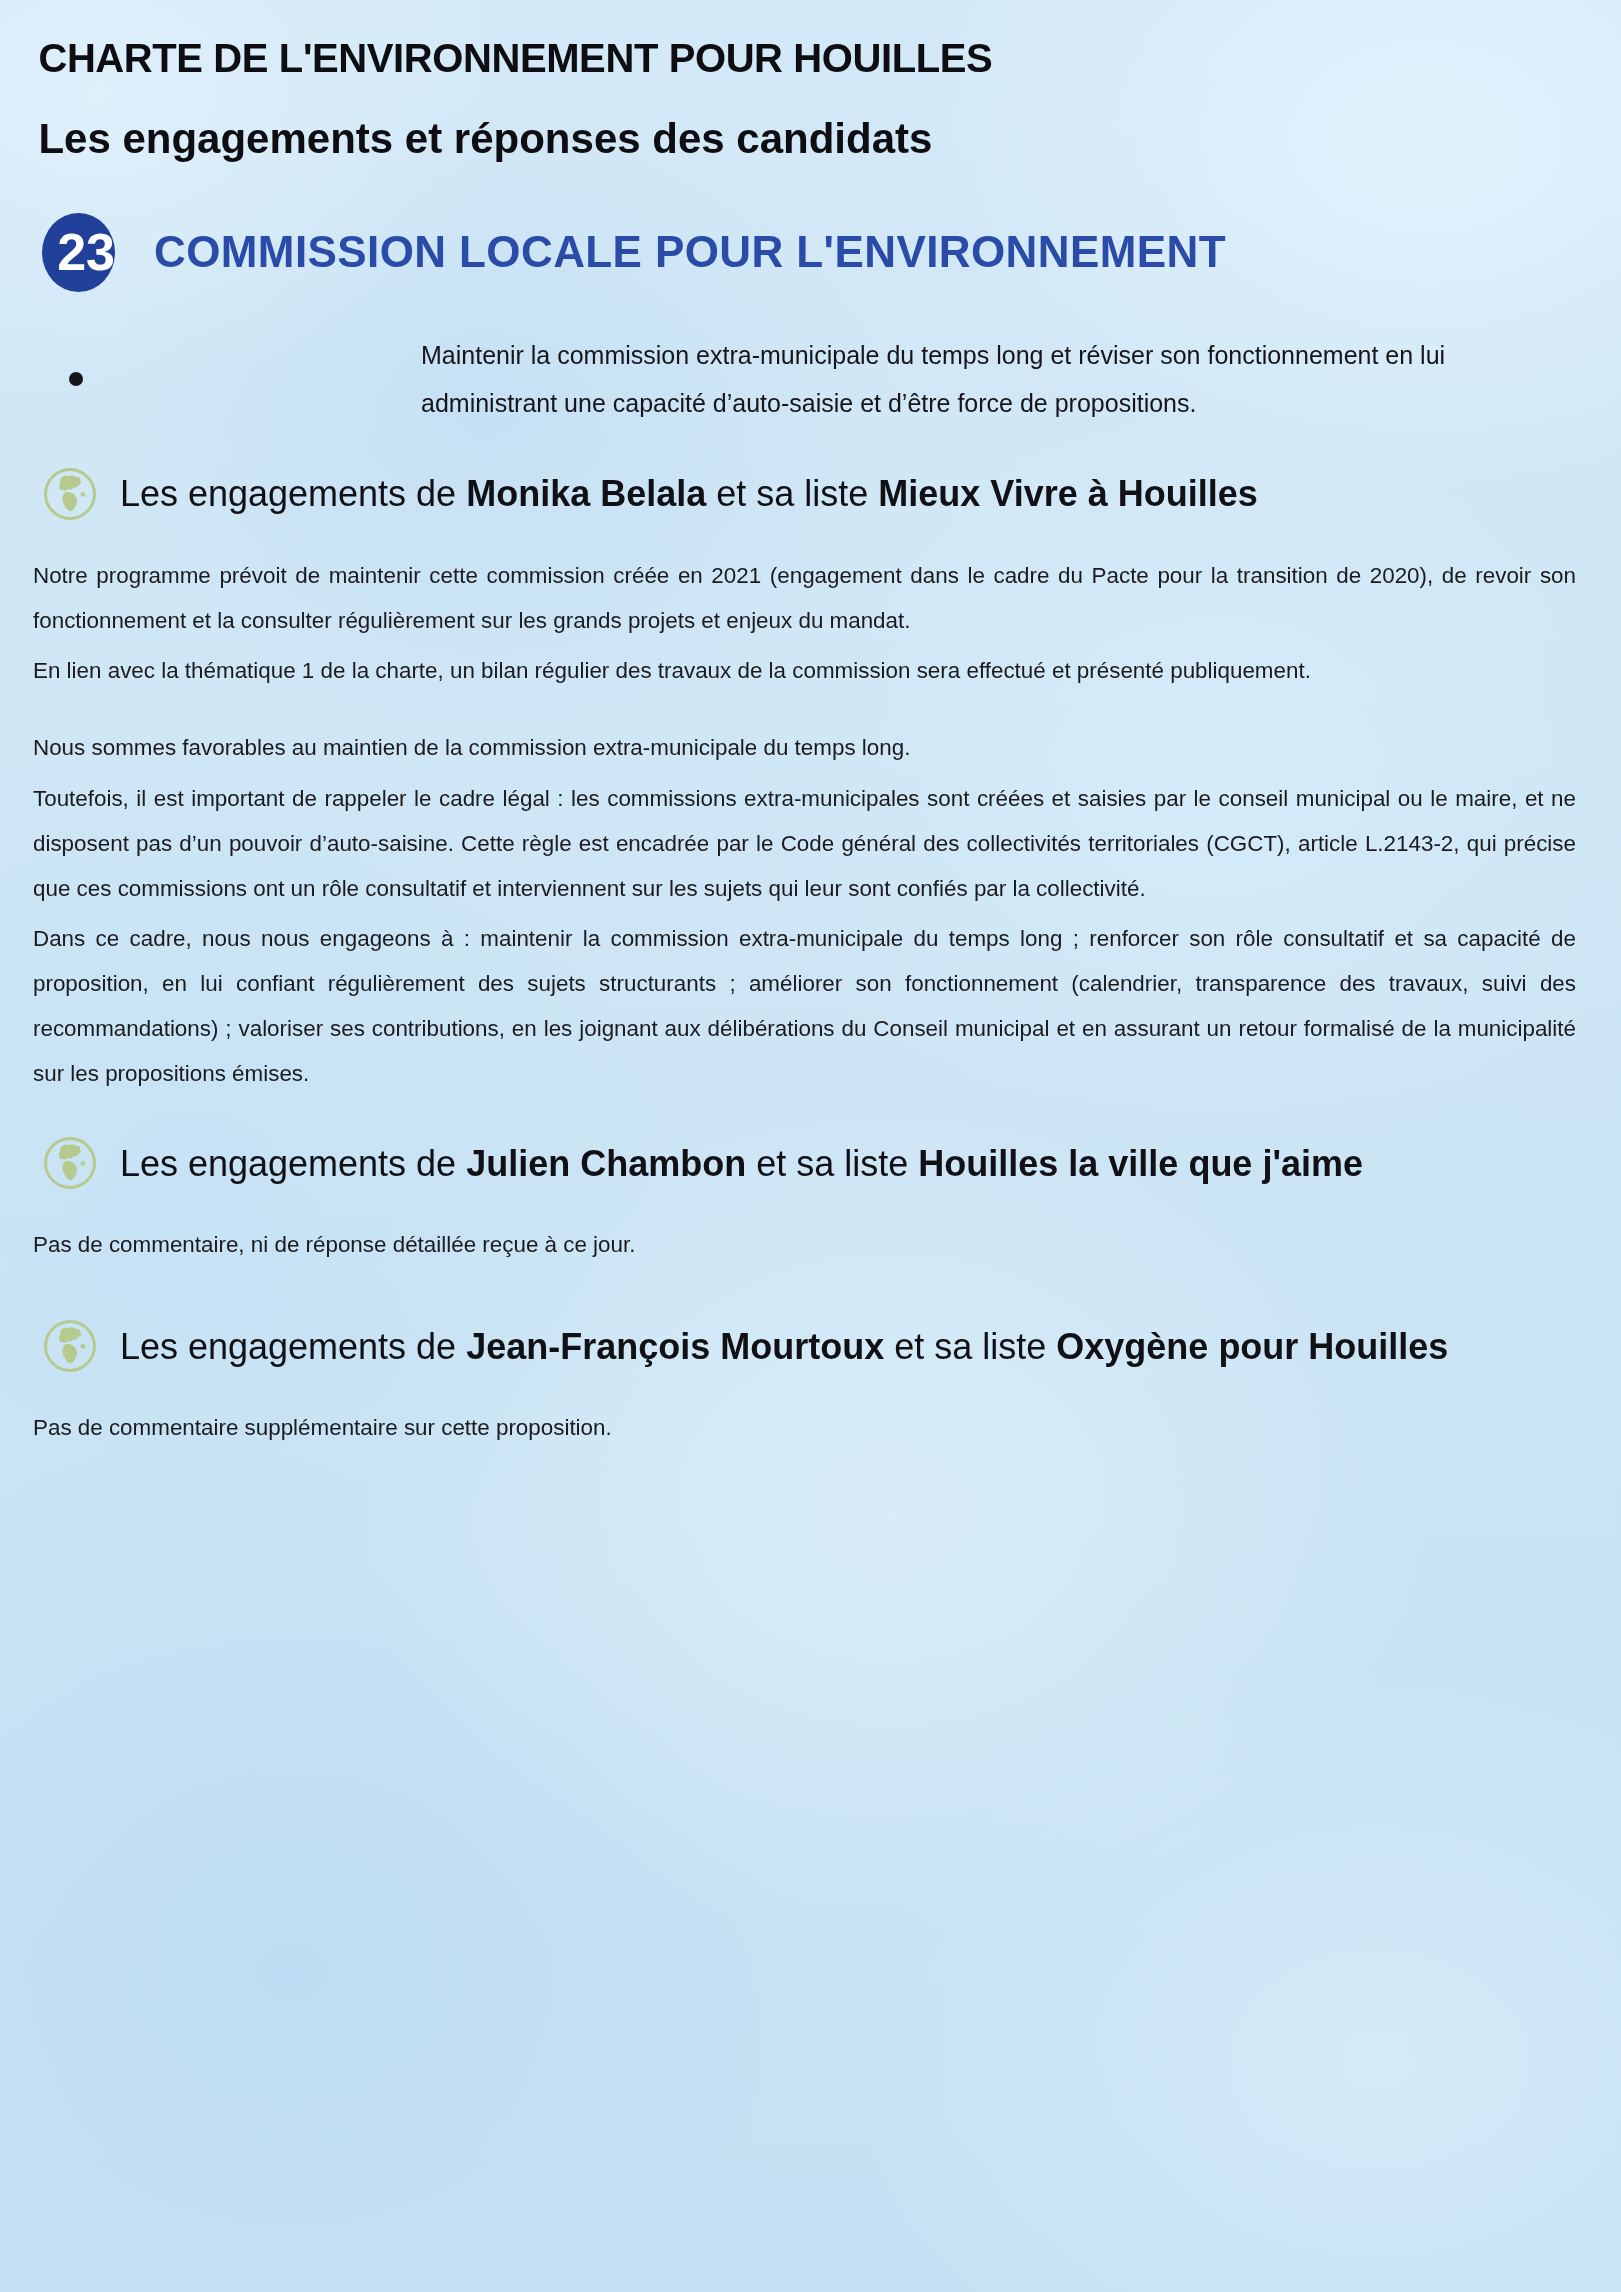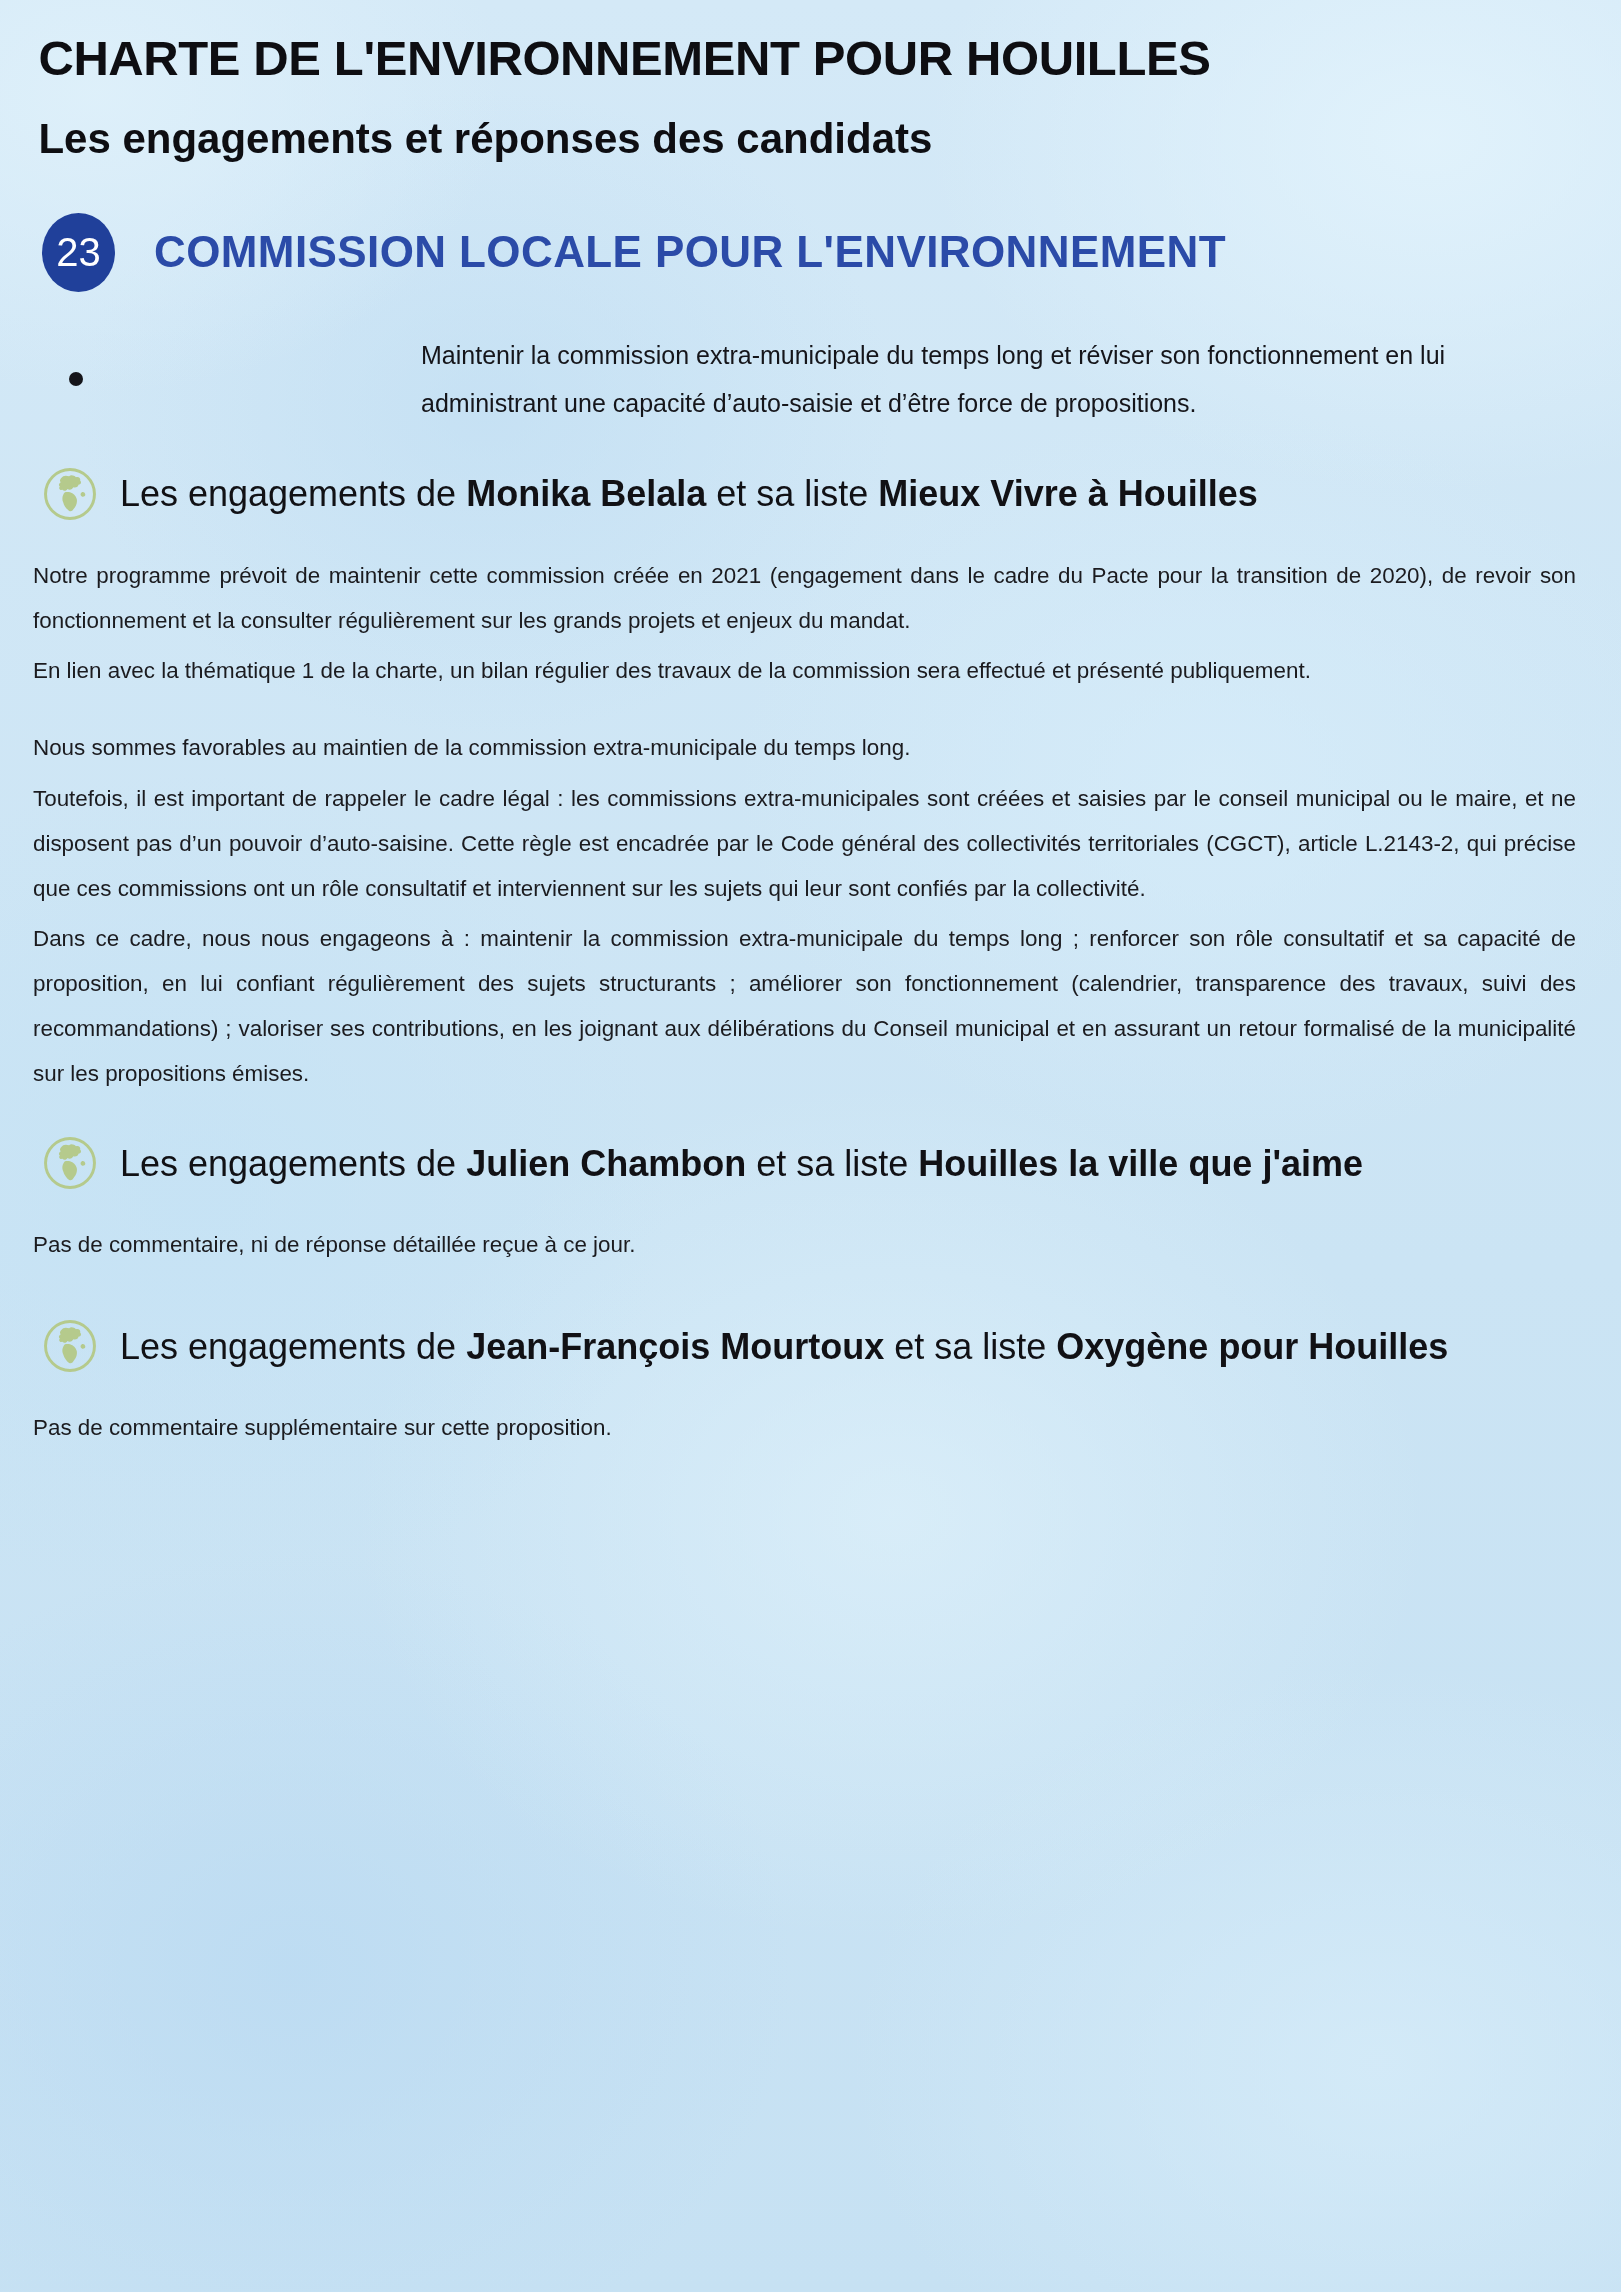--- a/index.html
+++ b/index.html
@@ -24,21 +24,21 @@
       radial-gradient(ellipse 806px 681px at 18% 86%, rgba(186,218,242,0.75), rgba(186,218,242,0) 62%),
       radial-gradient(ellipse 851px 645px at 85% 90%, rgba(214,236,249,0.80), rgba(214,236,249,0) 62%),
       linear-gradient(180deg, #d4e9f7 0%, #cbe4f4 55%, #c6e1f3 100%);
   }
   .content{
     position:relative;
     padding:27px 45px 0 33px;
   }
   .doc-title{
     margin:0 0 0 5.4px;
-    font-size:49px;
+    font-size:40px;
     line-height:63px;
     font-weight:bold;
     letter-spacing:-0.4px;
     color:#0e0e12;
   }
   .doc-subtitle{
     margin:23px 0 0 5.4px;
     font-size:42px;
     line-height:52px;
     font-weight:bold;
@@ -50,23 +50,23 @@
     align-items:center;
     gap:39px;
   }
   .measure-badge{
     flex:0 0 auto;
     width:73px;
     height:79px;
     border-radius:50%;
     display:flex;
     align-items:center;
-    justify-content:center;
-    font-weight:normal;
-    font-size:40px;
+    justify-content:flex-end;
+    font-weight:bold;
+    font-size:52px;
     line-height:1;
     padding-bottom:1.8px;
     box-sizing:border-box;
   }
   .measure-title{
     font-size:44px;
     font-weight:bold;
     letter-spacing:0.4px;
     line-height:1.1;
     white-space:nowrap;

